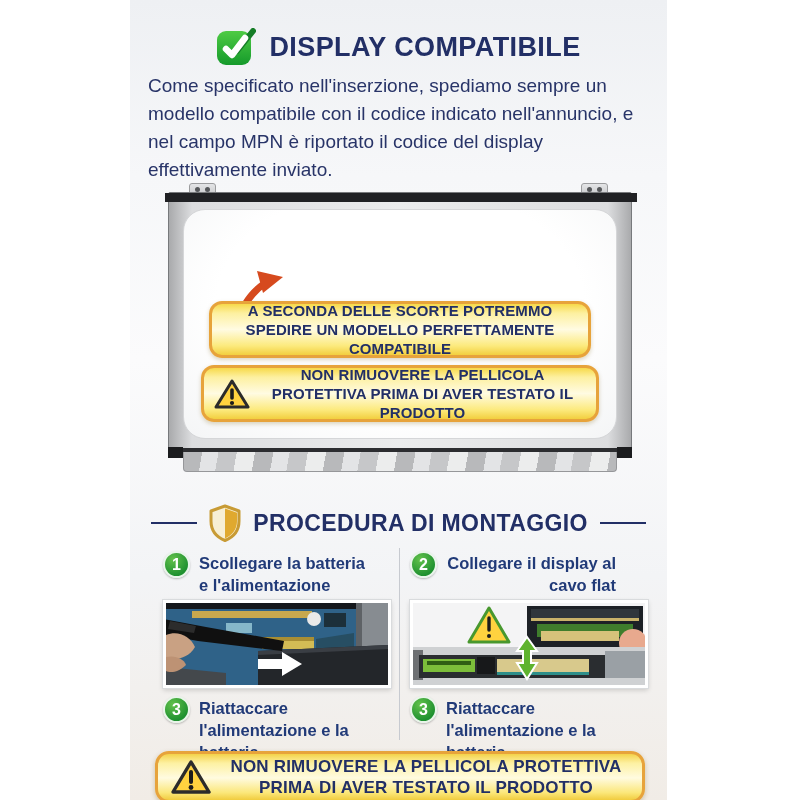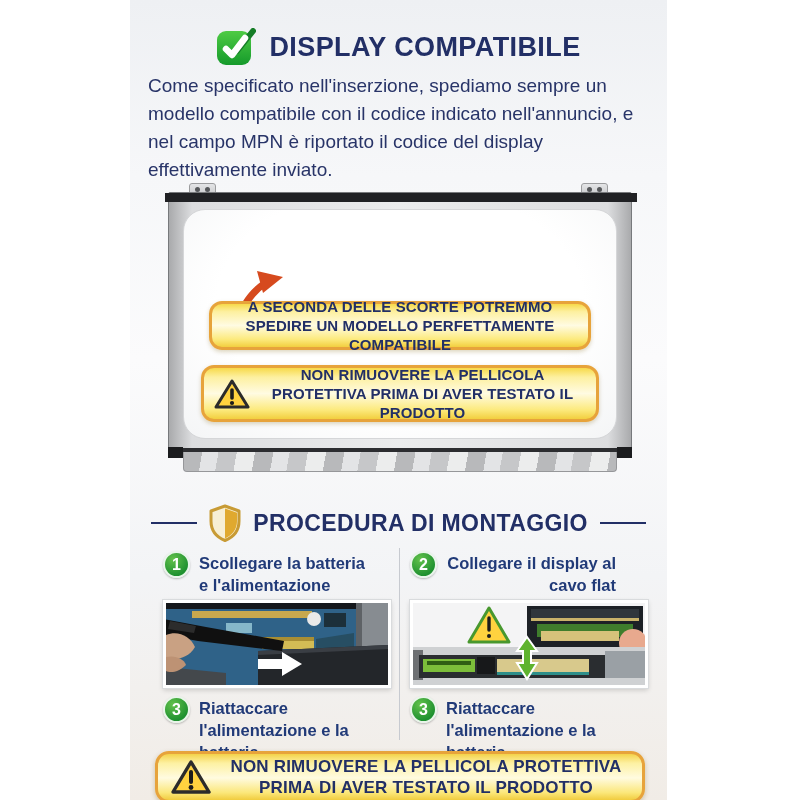--- a/index.html
+++ b/index.html
@@ -22,21 +22,21 @@
   .panel-topstrip{position:absolute;left:-4px;top:0;width:472px;height:9px;background:#202124;}
   .screen{position:absolute;left:14px;top:16px;width:434px;height:230px;background:
     radial-gradient(ellipse at 50% 40%,#ffffff 60%,#f4f5f6 100%);
     border:1px solid #d5d6d8;border-radius:22px;}
   .curved-arrow{position:absolute;left:58px;top:76px;width:58px;height:62px;}
   .ylabel{position:absolute;border:3px solid var(--label_border,#e7a33b);border-radius:13px;
     background:linear-gradient(180deg,#f7d94a 0%,#fdf0a0 18%,#fffbe2 50%,#fcea7d 82%,#f2cf3f 100%);
     display:flex;align-items:center;justify-content:center;gap:9px;padding:4px 10px;
     box-shadow:0 2px 4px rgba(120,90,0,.25);}
   .ylabel .txt{font-size:15px;line-height:19px;font-weight:800;color:var(--accent_navy,#222f66);text-align:center;letter-spacing:.1px;}
-  .label-stock{left:40px;top:108px;width:382px;height:49px;}
+  .label-stock{left:40px;top:108px;width:382px;height:57px;}
   .label-film{left:32px;top:172px;width:398px;height:57px;}
   
   .panel-bottomline{position:absolute;left:168px;top:448px;width:464px;height:5px;background:#2c2d30;}
   .endcap{position:absolute;top:447px;width:15px;height:11px;background:#1b1c1e;}
   .foil{position:absolute;left:183px;top:452px;width:434px;height:20px;border-radius:0 0 4px 4px;
     background:repeating-linear-gradient(100deg,#b8b9bb 0 18px,#e3e4e6 18px 34px,#c6c7c9 34px 52px,#eceded 52px 70px);
     border:1px solid #96979a;border-top:none;}
   
   .proc-row{position:absolute;left:130px;top:504px;width:537px;display:flex;align-items:center;justify-content:center;gap:12px;}
   .proc-line{width:46px;height:2px;background:var(--accent_navy,#222f66);}

